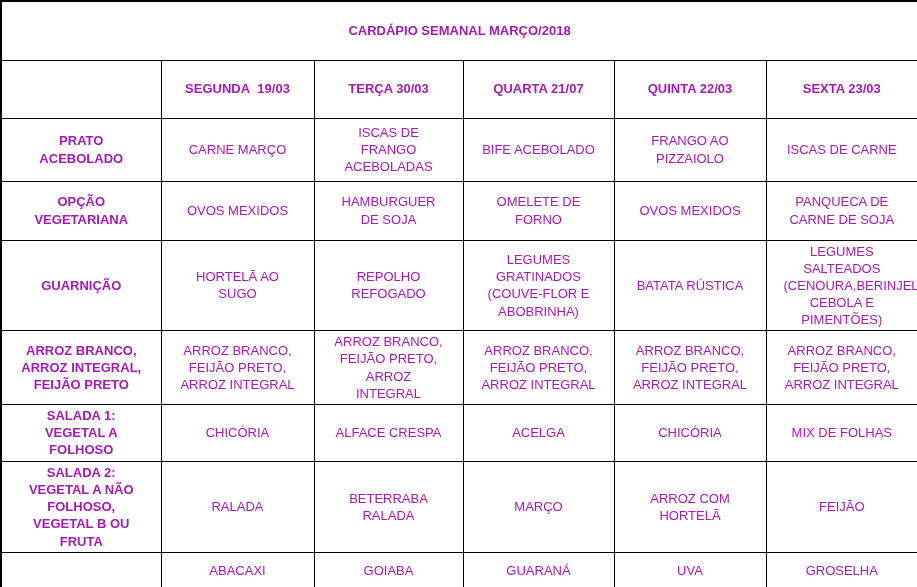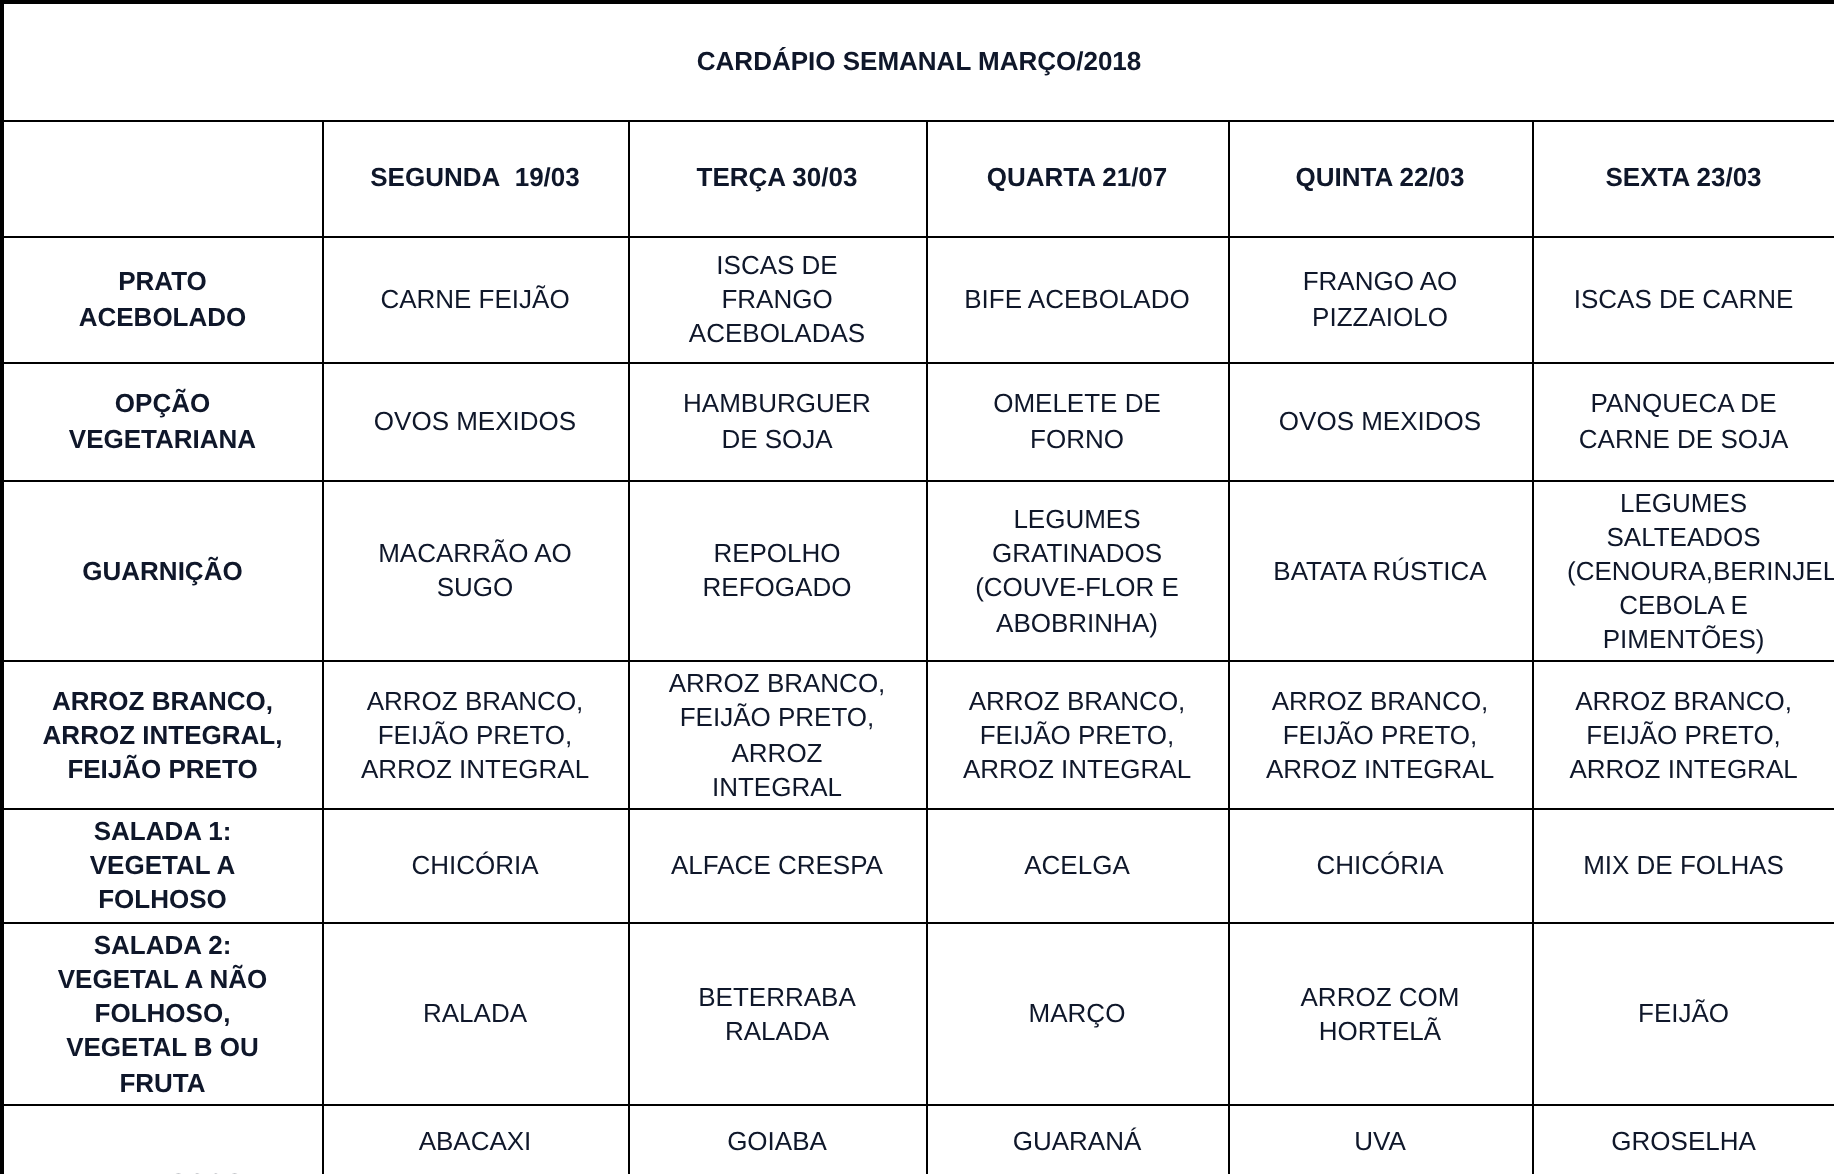--- a/index.html
+++ b/index.html
@@ -14,21 +14,21 @@
     width: 917px;
     height: 587px;
     border-collapse: collapse;
     table-layout: fixed;
     border: 2px solid #000000;
   }
   .menu-table td {
     border: 1px solid #000000;
     text-align: center;
     vertical-align: middle;
-    color: #0f172a;
+    color: #a21caf;
     font-size: 13px;
     line-height: 1.32;
     padding: 2px 17px;
     overflow: hidden;
     white-space: pre-line;
   }
   .title-cell {
     font-weight: bold;
     font-size: 13.5px;
   }
@@ -78,39 +78,39 @@
     <td class="bold"></td>
     <td class="bold">SEGUNDA&nbsp; 19/03</td>
     <td class="bold">TERÇA 30/03</td>
     <td class="bold">QUARTA 21/07</td>
     <td class="bold">QUINTA 22/03</td>
     <td class="bold">SEXTA 23/03</td>
   </tr>
 
   <tr class="r-prato">
     <td class="bold">PRATO ACEBOLADO</td>
-    <td>CARNE FEIJÃO</td>
+    <td>CARNE MARÇO</td>
     <td>ISCAS DE FRANGO ACEBOLADAS</td>
     <td>BIFE ACEBOLADO</td>
     <td>FRANGO AO PIZZAIOLO</td>
     <td>ISCAS DE CARNE</td>
   </tr>
 
   <tr class="r-vegetariana">
     <td class="bold">OPÇÃO VEGETARIANA</td>
     <td>OVOS MEXIDOS</td>
     <td>HAMBURGUER DE SOJA</td>
     <td>OMELETE DE FORNO</td>
     <td>OVOS MEXIDOS</td>
     <td>PANQUECA DE CARNE DE SOJA</td>
   </tr>
 
   <tr class="r-guarnicao">
     <td class="bold">GUARNIÇÃO</td>
-    <td>MACARRÃO AO SUGO</td>
+    <td>HORTELÃ AO SUGO</td>
     <td>REPOLHO REFOGADO</td>
     <td class="small-text">LEGUMES GRATINADOS (COUVE-FLOR E ABOBRINHA)</td>
     <td>BATATA RÚSTICA</td>
     <td class="small-text">LEGUMES SALTEADOS (CENOURA,BERINJELA, CEBOLA E PIMENTÕES)</td>
   </tr>
 
   <tr class="r-arroz">
     <td class="bold tight">ARROZ BRANCO, ARROZ INTEGRAL, FEIJÃO PRETO</td>
     <td class="tight">ARROZ BRANCO, FEIJÃO PRETO, ARROZ INTEGRAL</td>
     <td class="tight">ARROZ BRANCO, FEIJÃO PRETO, ARROZ INTEGRAL</td>

